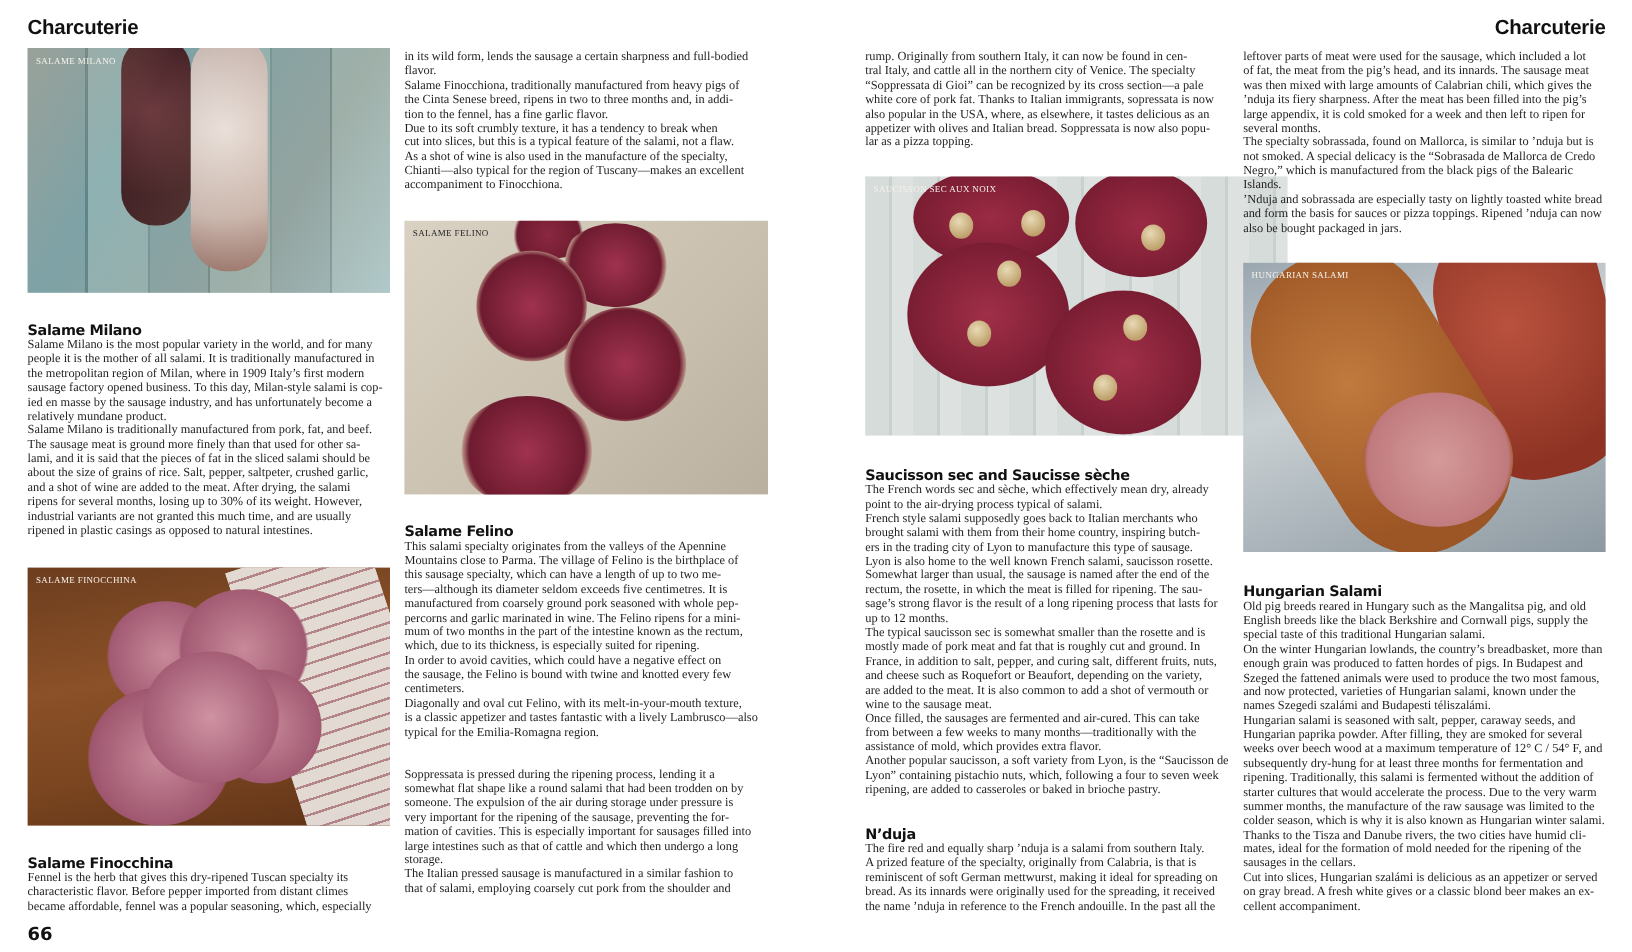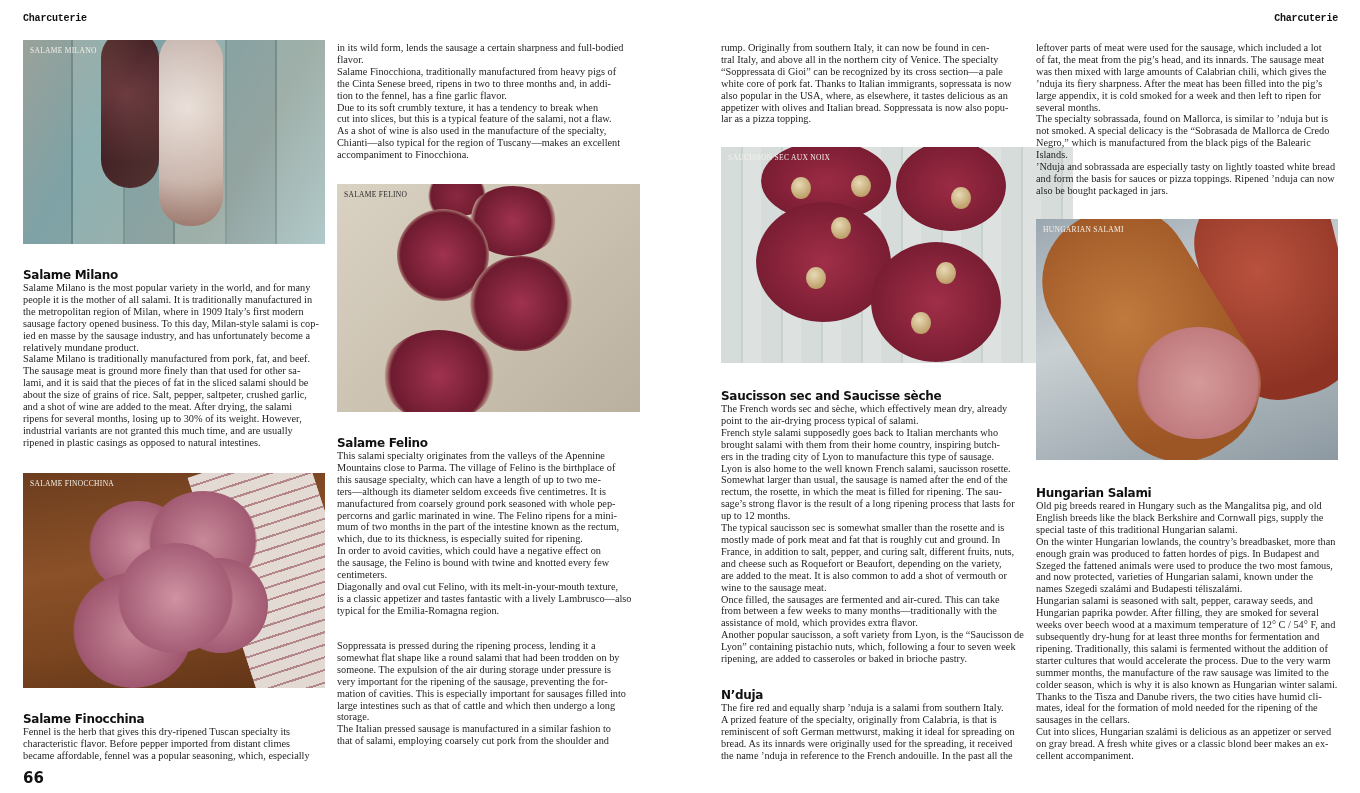--- a/index.html
+++ b/index.html
@@ -1,19 +1,19 @@
 <!DOCTYPE html>
 <html><head>
 <meta charset="utf-8">
 <style>
   * { box-sizing: border-box; margin: 0; padding: 0; }
   html, body { width: 1360px; height: 793px; background: #ffffff; overflow: hidden; }
   body { position: relative; font-family: "Liberation Serif", "DejaVu Serif", serif; color: #1a1a1a; }
 
-  .running-head { position: absolute; top: 13px; font-family: Liberation Mono, monospace; font-weight: bold; font-size: 10px; color: #111; letter-spacing: -0.2px; text-align: right; }
+  .running-head { position: absolute; top: 13px; font-family: Liberation Sans, sans-serif; font-weight: bold; font-size: 17px; color: #111; letter-spacing: -0.2px; text-align: right; }
   .folio { position: absolute; top: 769px; font-family: "DejaVu Sans", "Liberation Sans", sans-serif; font-weight: bold; font-size: 15px; color: #111; }
 
   .col { position: absolute; }
   .h { font-family: "DejaVu Sans", "Liberation Sans", sans-serif; font-weight: bold; font-size: 12px; line-height: 14px; color: #111; letter-spacing: -0.3px; }
   .p { font-size: 10.3px; line-height: 11.9px; color: #1e1e1e; text-align: left; }
   .p span { display: block; }
 
   .photo { position: absolute; overflow: hidden; }
   .photo .cap { position: absolute; left: 7px; top: 6px; font-family: "Liberation Serif", serif; font-size: 7.5px; letter-spacing: 0.3px; color: #f4f0ea; text-transform: uppercase; z-index: 3; }
   .photo .cap.dark { color: #2a2a2a; }
@@ -166,21 +166,21 @@
       <span>large intestines such as that of cattle and which then undergo a long</span>
       <span>storage.</span>
       <span>The Italian pressed sausage is manufactured in a similar fashion to</span>
       <span>that of salami, employing coarsely cut pork from the shoulder and</span>
   </div>
 </div>
 
 <div class="col" style="left:721px; top:42px; width:310px;">
   <div class="p">
     <span>rump. Originally from southern Italy, it can now be found in cen-</span>
-      <span>tral Italy, and above all in the northern city of Venice. The specialty</span>
+      <span>tral Italy, and cattle all in the northern city of Venice. The specialty</span>
       <span>“Soppressata di Gioi” can be recognized by its cross section—a pale</span>
       <span>white core of pork fat. Thanks to Italian immigrants, sopressata is now</span>
       <span>also popular in the USA, where, as elsewhere, it tastes delicious as an</span>
       <span>appetizer with olives and Italian bread. Soppressata is now also popu-</span>
       <span>lar as a pizza topping.</span>
   </div>
 </div>
 
 <div class="photo" id="ph-saucisson">
   <div class="blob b1"></div>

